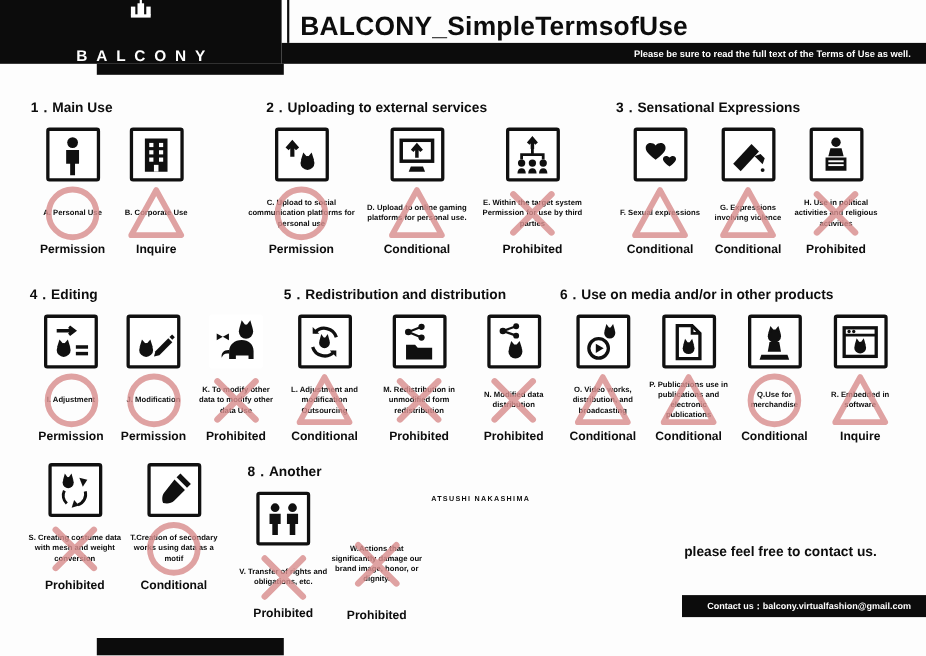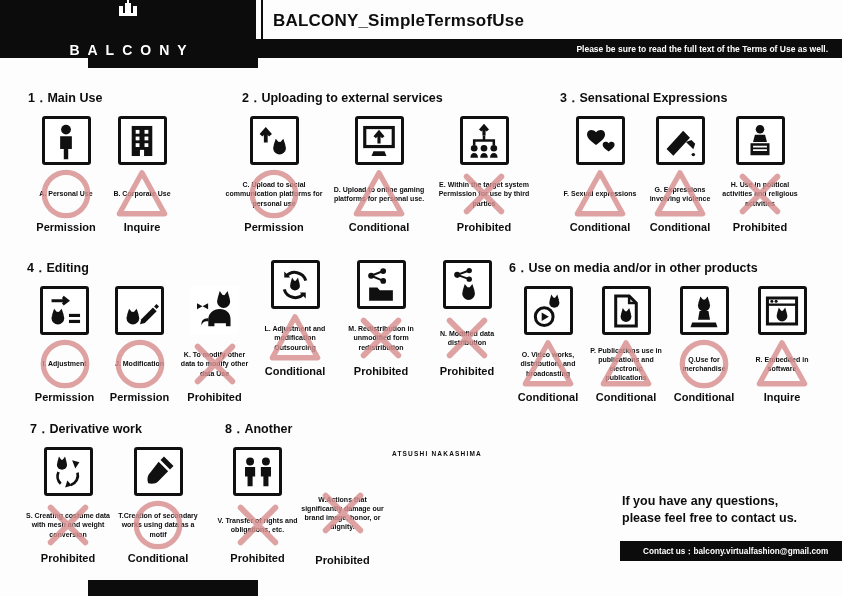--- a/index.html
+++ b/index.html
@@ -8,21 +8,21 @@
     background:#fdfdfd;color:#0d0d0d;
     font-family:"Liberation Sans","DejaVu Sans",sans-serif;
   }
   
   .hdr-black{position:absolute;left:0;top:0;width:256px;height:58px;background:#0c0c0c;
     display:flex;flex-direction:column;align-items:center;justify-content:space-between;gap:1px;}
   .logo-castle svg{width:26px;height:17px;display:block;}
   .logo-text{color:#fff;font-size:14px;font-weight:bold;letter-spacing:8px;margin-left:8px;}
   .hdr-substrip{position:absolute;left:88px;top:58px;width:170px;height:10px;background:#0c0c0c;}
   .title-divider{position:absolute;left:261px;top:0;width:2px;height:39px;background:#0c0c0c;}
-  .page-title{position:absolute;left:273px;top:11px;font-size:17px;font-weight:bold;letter-spacing:.2px;}
+  .page-title{position:absolute;left:273px;top:11px;font-size:24px;font-weight:bold;letter-spacing:.2px;}
   .notice-bar{position:absolute;left:256px;top:39px;width:586px;height:19px;background:#0c0c0c;color:#fff;
     display:flex;align-items:center;justify-content:flex-end;padding-right:14px;box-sizing:border-box;
     font-size:8.5px;font-weight:bold;text-align:right;}
   
   .section{position:absolute;}
   .section-title{font-weight:bold;font-size:12.5px;margin-bottom:9px;}
   .items{display:flex;align-items:flex-start;}
   .item{display:flex;flex-direction:column;align-items:center;text-align:center;}
   .icon-box{width:49px;height:49px;border:3px solid #101010;border-radius:3px;background:#fff;
     display:flex;align-items:center;justify-content:center;box-sizing:border-box;}
@@ -308,20 +308,21 @@
               <path d="M10 10 L46 46 M46 10 L10 46" fill="none" stroke="#d98f8f" stroke-width="6" stroke-linecap="round"></path>
             </svg>
           </div>
           <div class="item-label">K. To modify other data to modify other data Use</div>
         </div>
         <div class="verdict">Prohibited</div>
       </div>
     </div>
 </div>
 <div class="section sec-5">
+  <div class="section-title">5．Redistribution and distribution</div>
   <div class="items">
       <div class="item">
         <div class="icon-box">
           <svg viewBox="0 0 24 24">
             <path d="M18.8 9.2A7.2 7.2 0 0 0 6.4 6.6" fill="none" stroke="#101010" stroke-width="1.9"></path>
             <path d="M5.2 3.4v3.8h3.8z"></path>
             <path d="M5.2 14.8a7.2 7.2 0 0 0 12.4 2.6" fill="none" stroke="#101010" stroke-width="1.9"></path>
             <path d="M18.8 20.6v-3.8H15z"></path>
             <circle cx="12" cy="12.4" r="3.1"></circle>
             <path d="M9.1 11.16 L10.14 7.300000000000001 L11.845 9.765 Z"></path>
@@ -463,21 +464,20 @@
               <path d="M28 6 L51.5 48.5 H4.5 Z" fill="none" stroke="#d98f8f" stroke-width="5.5" stroke-linejoin="round"></path>
             </svg>
           </div>
           <div class="item-label">R. Embedded in software</div>
         </div>
         <div class="verdict">Inquire</div>
       </div>
     </div>
 </div>
 <div class="section sec-7">
-  <div class="section-title">7．Derivative work</div>
   <div class="items">
       <div class="item">
         <div class="icon-box">
           <svg viewBox="0 0 24 24">
             <circle cx="8.2" cy="7.4" r="3.2"></circle>
             <path d="M5.199999999999999 6.12 L6.279999999999999 2.2 L8.04 4.68 Z"></path>
             <path d="M11.2 6.12 L10.12 2.2 L8.36 4.68 Z"></path>
             <path d="M14.6 4.6l4.6 1.2-2.6 4z"></path>
             <path d="M18 12.4a6.4 6.4 0 0 1-4.2 7.8" fill="none" stroke="#101010" stroke-width="1.7"></path>
             <path d="M10.2 21.8l4.2-1.2-2.8-3.2z"></path>
@@ -544,19 +544,18 @@
           </div>
           <div class="item-label">W.Actions that significantly damage our brand image, honor, or dignity.</div>
         </div>
         <div class="verdict">Prohibited</div>
       </div>
     </div>
 </div>
 
 <div class="credit">ATSUSHI NAKASHIMA</div>
 <div class="questions">
-  <div>If you have any questions,</div>
   <div>please feel free to contact us.</div>
 </div>
 <div class="contact-bar">
   <span>Contact us：balcony.virtualfashion@gmail.com</span>
 </div>
 <div class="bottom-strip"></div>
 
 </body></html>

